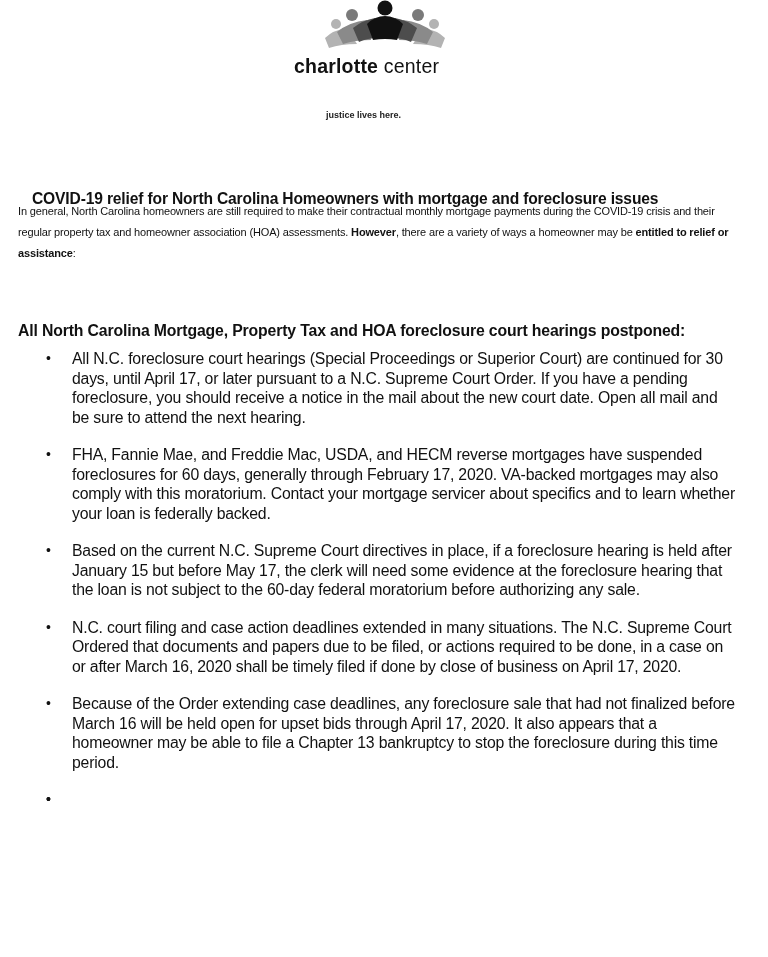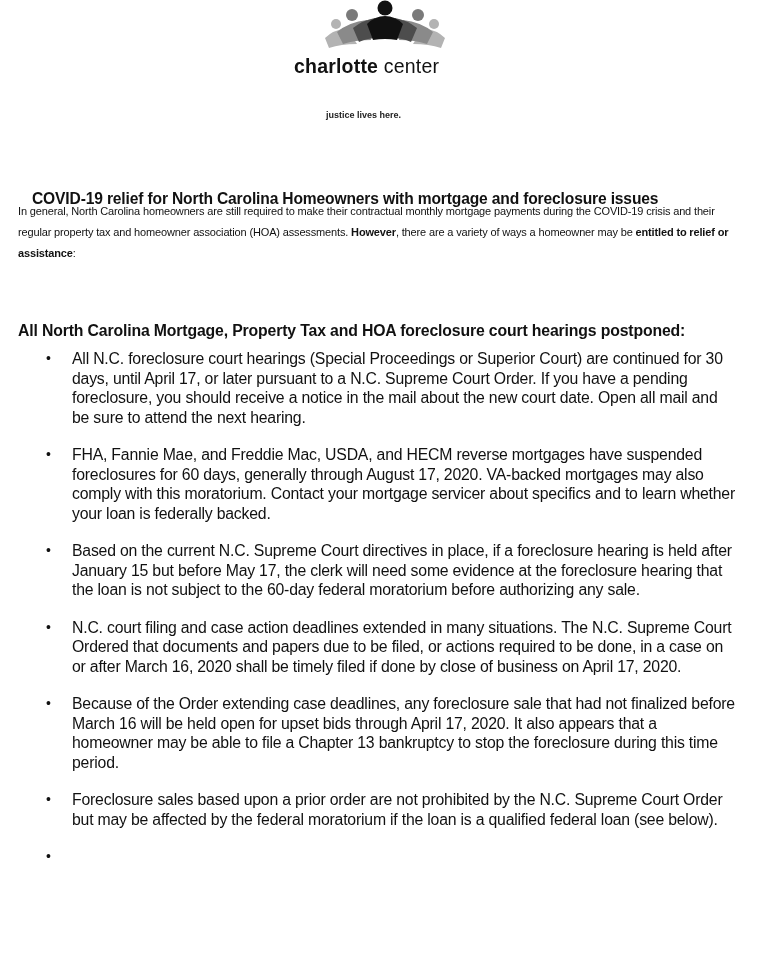--- a/index.html
+++ b/index.html
@@ -76,19 +76,19 @@
 <div class="doc-title">COVID-19 relief for North Carolina Homeowners with mortgage and foreclosure issues</div>
 
 <p class="intro" style="margin:0;">
   <span>In general, North Carolina homeowners are still required to make their contractual monthly mortgage payments during the COVID-19 crisis and their regular property tax and homeowner association (HOA) assessments.  </span><b>However</b><span>, there are a variety of ways a homeowner may be </span><b>entitled to relief or assistance</b><span>:</span>
 </p>
 
 <div class="section-heading">All North Carolina Mortgage, Property Tax and HOA foreclosure court hearings postponed:</div>
 
 <ul class="bullets">
   <li class="bullet-item"><span class="bullet-dot">•</span><span>All N.C. foreclosure court hearings (Special Proceedings or Superior Court) are continued for 30 days, until April 17, or later pursuant to a N.C. Supreme Court Order. If you have a pending foreclosure, you should receive a notice in the mail about the new court date. Open all mail and be sure to attend the next hearing.</span></li>
-  <li class="bullet-item"><span class="bullet-dot">•</span><span>FHA, Fannie Mae, and Freddie Mac, USDA, and HECM reverse mortgages have suspended foreclosures for 60 days, generally through August 17, 2020.  VA-backed mortgages may also comply with this moratorium.  Contact your mortgage servicer about specifics and to learn whether your loan is federally backed.</span></li>
+  <li class="bullet-item"><span class="bullet-dot">•</span><span>FHA, Fannie Mae, and Freddie Mac, USDA, and HECM reverse mortgages have suspended foreclosures for 60 days, generally through February 17, 2020.  VA-backed mortgages may also comply with this moratorium.  Contact your mortgage servicer about specifics and to learn whether your loan is federally backed.</span></li>
   <li class="bullet-item"><span class="bullet-dot">•</span><span>Based on the current N.C. Supreme Court directives in place, if a foreclosure hearing is held after January 15 but before May 17, the clerk will need some evidence at the foreclosure hearing that the loan is not subject to the 60-day federal moratorium before authorizing any sale.</span></li>
   <li class="bullet-item"><span class="bullet-dot">•</span><span>N.C. court filing and case action deadlines extended in many situations. The N.C. Supreme Court Ordered that documents and papers due to be filed, or actions required to be done, in a case on or after March 16, 2020 shall be timely filed if done by close of business on April 17, 2020.</span></li>
   <li class="bullet-item"><span class="bullet-dot">•</span><span>Because of the Order extending case deadlines, any foreclosure sale that had not finalized before March 16 will be held open for upset bids through April 17, 2020.  It also appears that a homeowner may be able to file a Chapter 13 bankruptcy to stop the foreclosure during this time period.</span></li>
-  <li class="bullet-item"><span class="bullet-dot">•</span><span>Foreclosure sales based upon a prior order are not prohibited by the N.C. Supreme Court Order but may be affected by the federal moratorium if the loan is a qualified federal loan (see below).</span></li>
+  <li class="bullet-item"><span class="bullet-dot">•</span></li>
   <li class="bullet-item"><span class="bullet-dot">•</span></li>
 </ul>
 
 </body></html>

